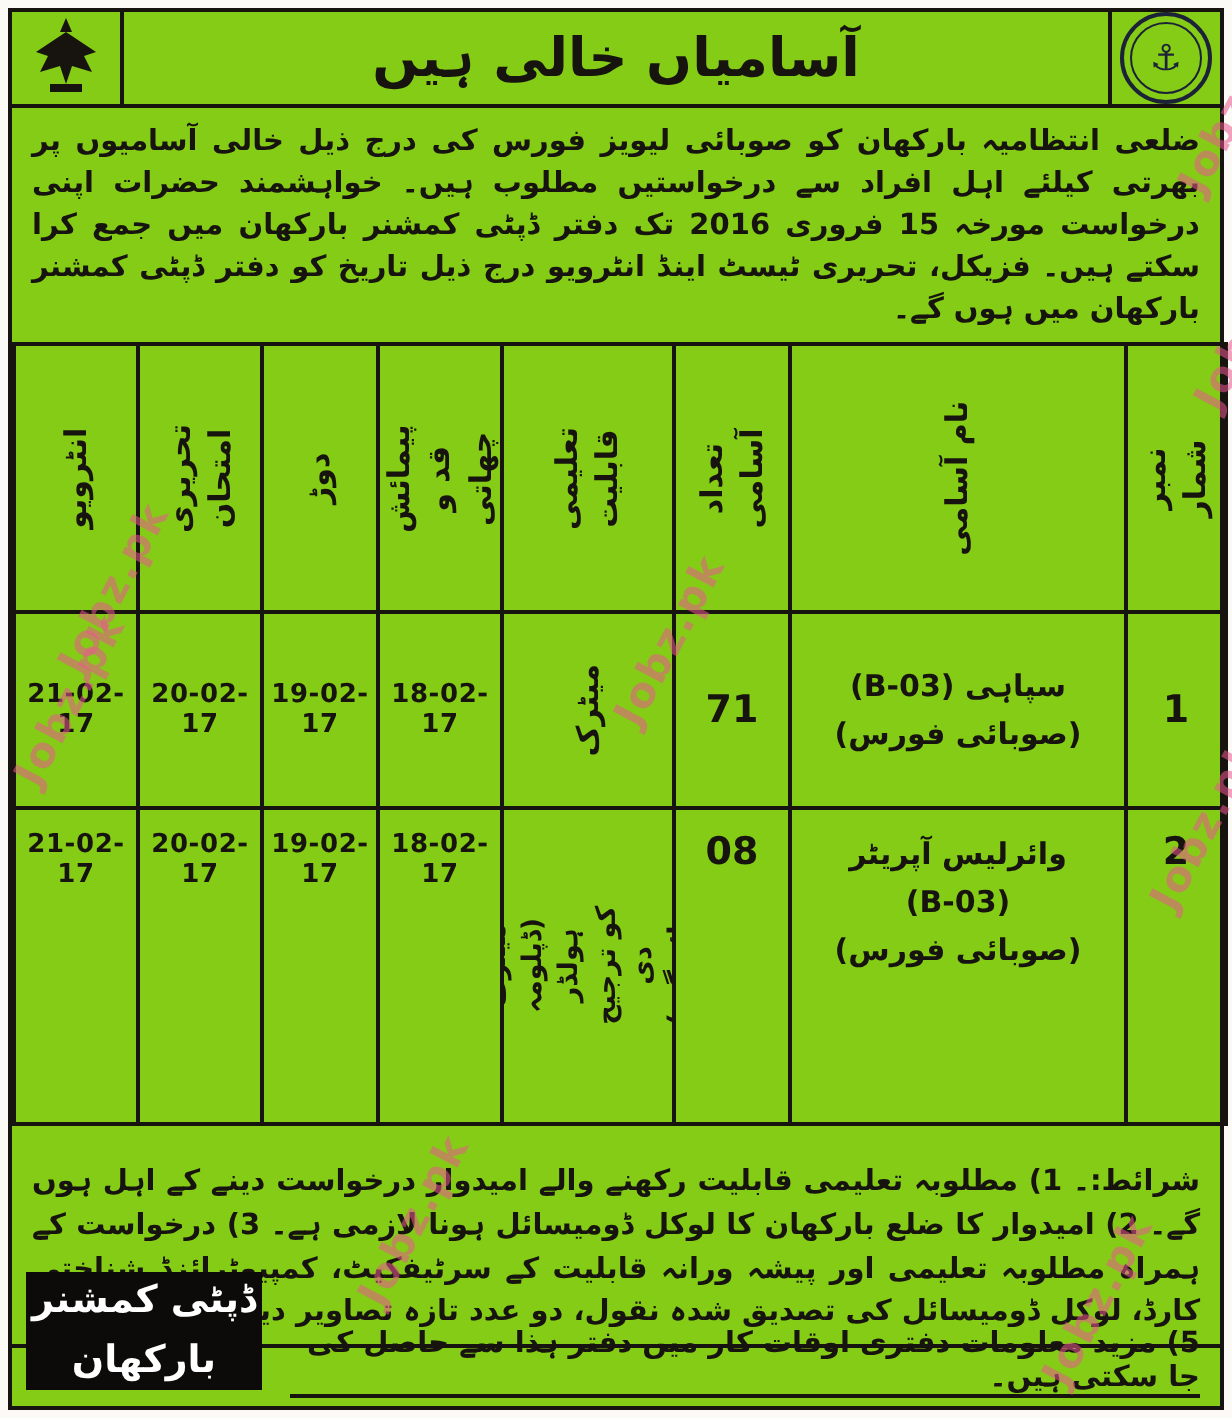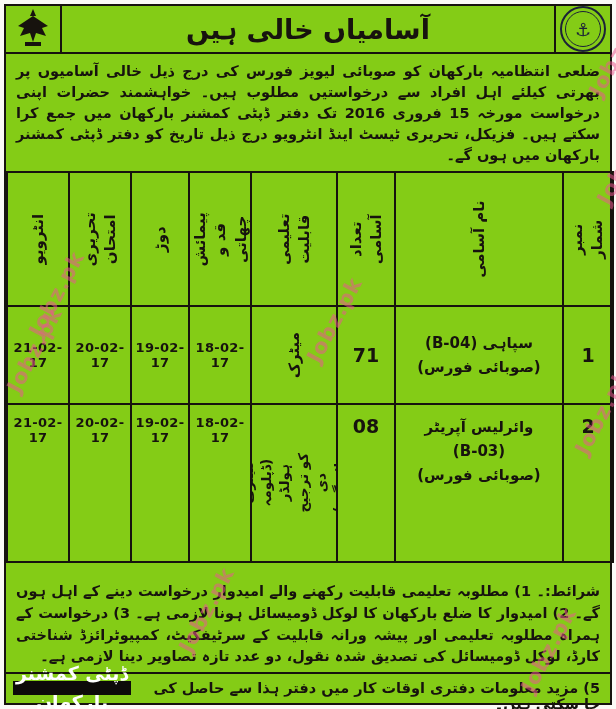--- a/index.html
+++ b/index.html
@@ -41,21 +41,21 @@
   td.post { white-space:pre-line; text-align:center; font-size:15px; line-height:1.6; }
   td.date { font-size:13px; letter-spacing:0.3px; }
   .r1 td { height:92px; vertical-align:middle; }
   .r2 td { height:144px; vertical-align:top; padding-top:10px; }
   .r2 td.qual { vertical-align:middle; padding-top:2px; }
   .num { font-size:19px; }
   
   .conditions { padding:18px 10px 4px; font-size:14.5px; font-weight:700; line-height:1.5;
     direction:rtl; text-align:justify; flex:0 0 auto; }
   
-  .footer { flex:1; display:flex; direction:ltr; border-top:2.5px solid #17130e; min-height:0; }
+  .footer { flex:1; display:flex; direction:ltr; border-top:2.5px solid #17130e; min-height:0;align-items:flex-end; }
   .sig-box { width:118px; margin:7px 6px 8px 7px; background:#0d0b09; color:#ffffff;
     display:flex; align-items:center; justify-content:center; text-align:center;
     white-space:pre-line; font-size:19px; font-weight:700; line-height:1.55; flex:0 0 auto; }
   .footer-right { flex:1; padding:4px 10px 4px 8px; display:flex; flex-direction:column; }
   .line5 { direction:rtl; text-align:right; font-size:14.5px; font-weight:700;
     border-bottom:2.5px solid #17130e; padding:2px 0 0; }
   
   .wm { position:absolute; z-index:5; pointer-events:none; font-size:21px; font-weight:600;
     color:rgba(233,88,143,0.55); transform:rotate(-62deg); letter-spacing:1px; }
   .wm1 { left:570px; top:42px; }
@@ -159,21 +159,21 @@
           <th>
               <div class="vflex">
                 <span class="vh">انٹرویو</span>
               </div>
             </th>
         </tr>
       </thead>
       <tbody>
         <tr class="r1">
           <td class="center num">1</td>
-          <td class="post">سپاہی (B-04)
+          <td class="post">سپاہی (B-03)
 (صوبائی فورس)</td>
           <td class="center num">71</td>
           <td class="center qual">
               <div class="vflex">
                 <span class="vh">میٹرک</span>
               </div>
             </td>
           <td class="center date">18-02-17</td>
           <td class="center date">19-02-17</td>
           <td class="center date">20-02-17</td>

